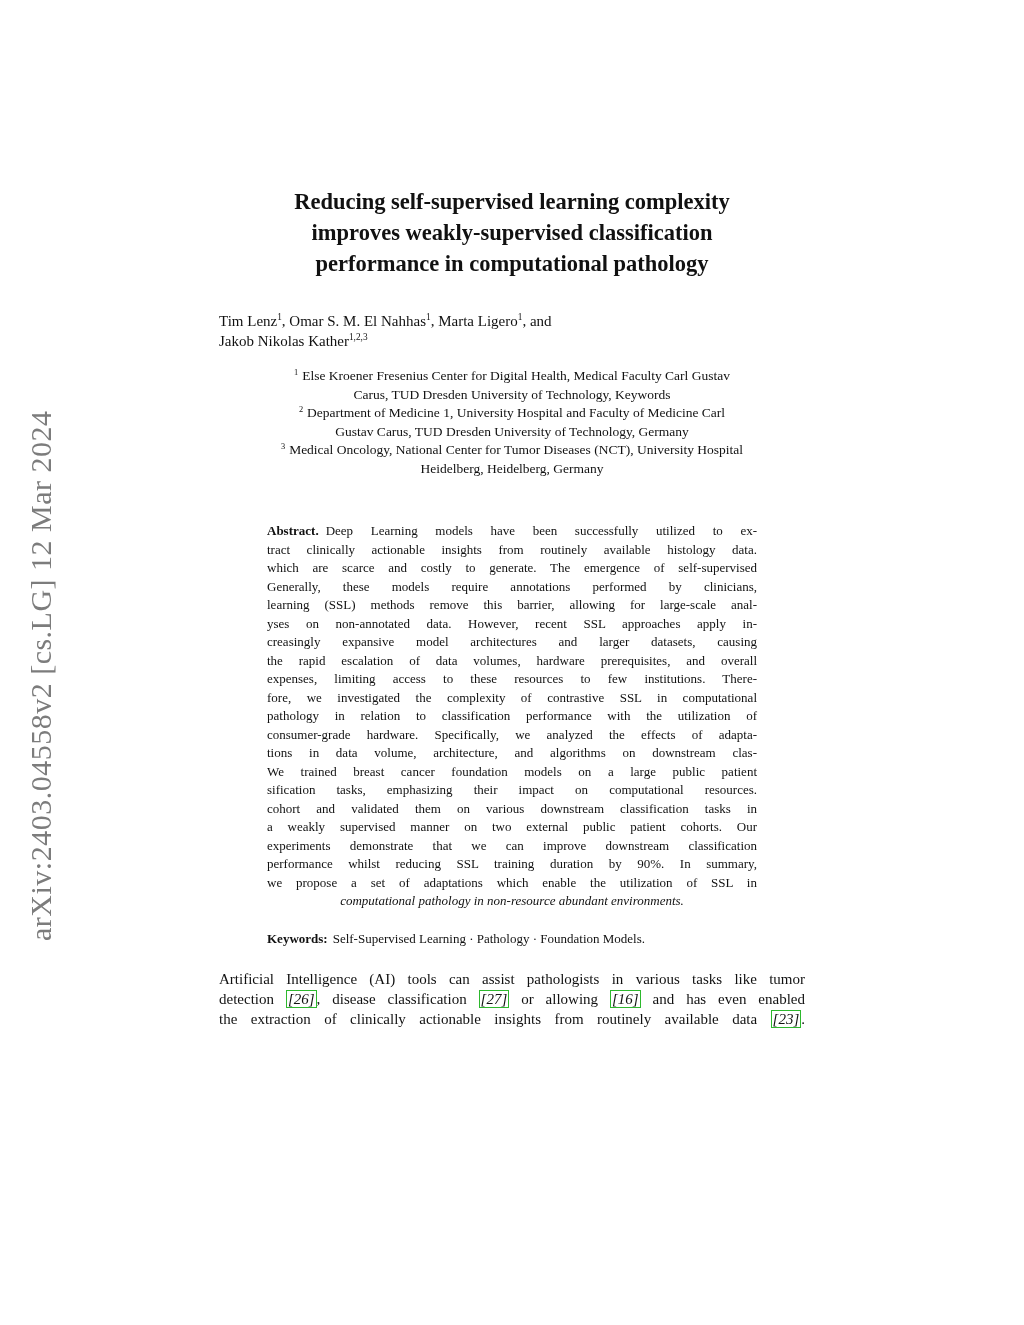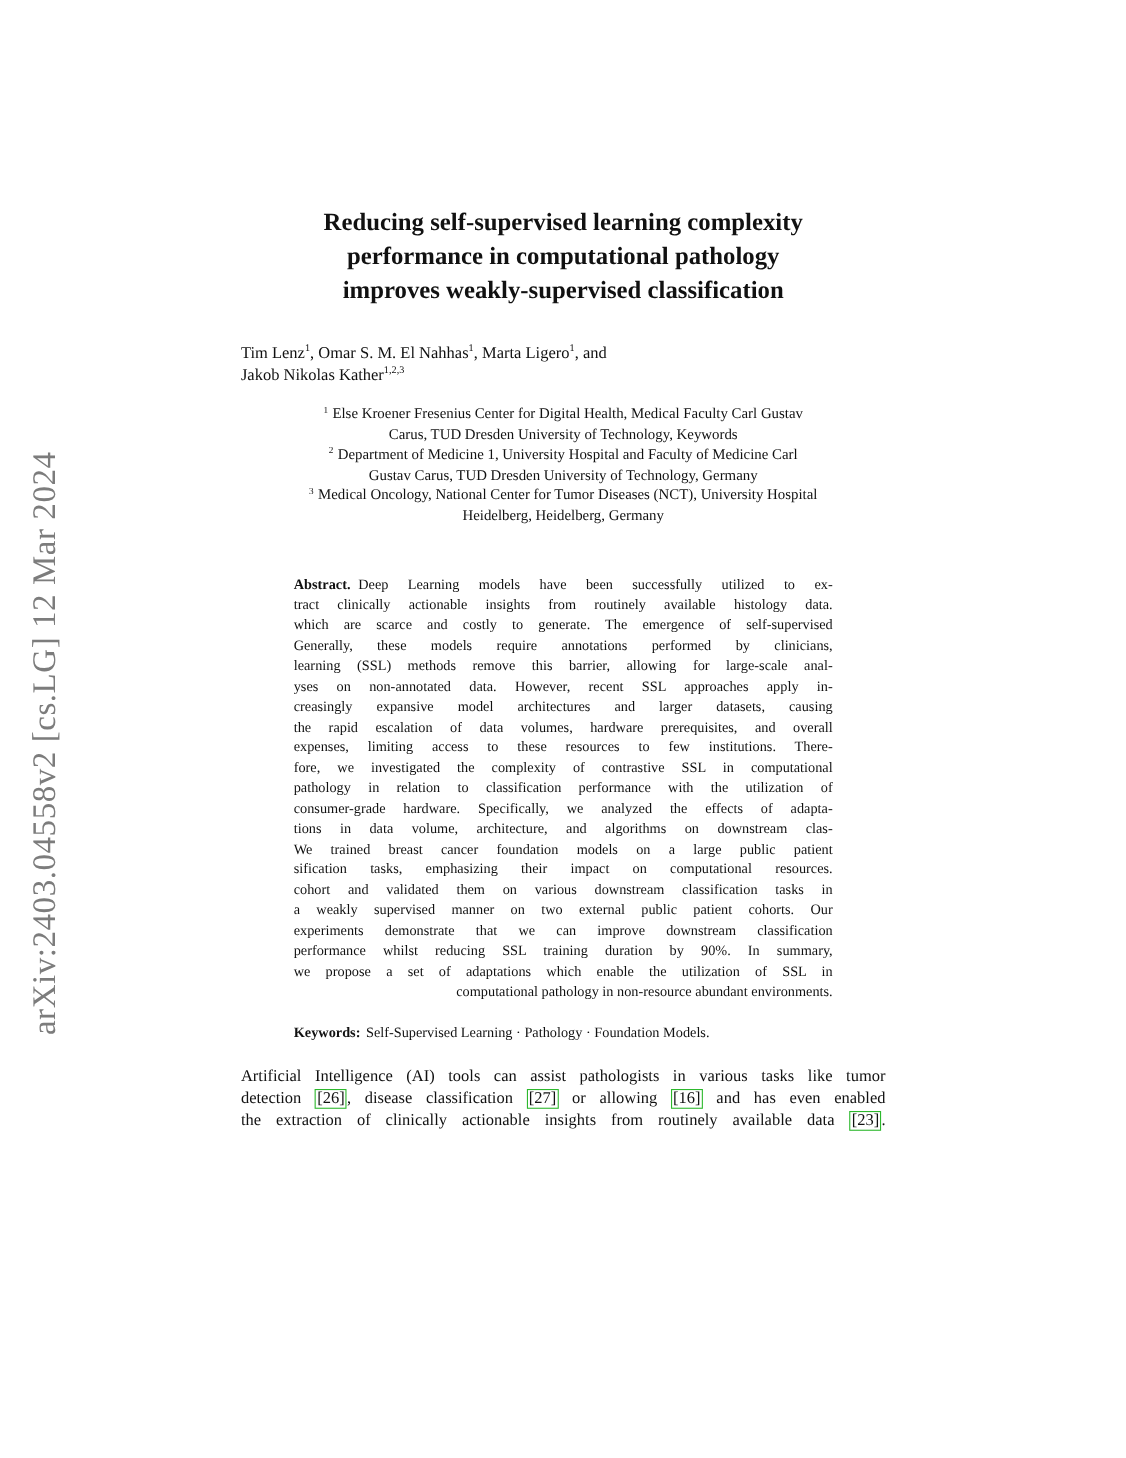--- a/index.html
+++ b/index.html
@@ -52,21 +52,21 @@
   }
   .affil-sup { margin-right: 4px; }
 
   .abstract {
     width: 490px;
     margin: 44px auto 0;
     font-size: 13px;
     line-height: 18.5px;
   }
   .jline { text-align: justify; text-align-last: justify; }
-  .jlast { text-align: right; }
+  .jlast { text-align: center; font-style: italic; }
   .abs-label { font-weight: bold; }
   .abs-first { margin-left: 7px; }
 
   .keywords { margin-top: 19px; font-size: 13px; }
   .kw-label { font-weight: bold; margin-right: 5px; }
 
   .section-heading {
     margin: 58px 0 0 0;
     font-size: 18.5px;
     font-weight: bold;
@@ -75,33 +75,34 @@
   .sec-num { margin-right: 15px; }
 
   .intro-para {
     margin-top: 21px;
     font-size: 15px;
     line-height: 20px;
   }
   .cite {
     border: 1.4px solid #2db82d;
     padding: 0 1px;
+    font-style: italic;
   }
 </style>
 </head>
 <body>
 
 <div class="watermark">arXiv:2403.04558v2 [cs.LG] 12 Mar 2024</div>
 
 <main class="content">
 
   <h1 class="title">
       <span class="title-line">Reducing self-supervised learning complexity</span>
+      <span class="title-line">improves weakly-supervised classification</span>
       <span class="title-line">performance in computational pathology</span>
-      <span class="title-line">improves weakly-supervised classification</span>
     </h1>
 
   <div class="authors">
     <div><span>Tim Lenz</span><sup>1</sup><span>, Omar S. M. El Nahhas</span><sup>1</sup><span>, Marta Ligero</span><sup>1</sup><span>, and</span></div>
     <div><span>Jakob Nikolas Kather</span><sup>1,2,3</sup></div>
   </div>
 
   <div class="affiliations">
     <div>
       <div><sup class="affil-sup">1</sup><span>Else Kroener Fresenius Center for Digital Health, Medical Faculty Carl Gustav</span></div>

